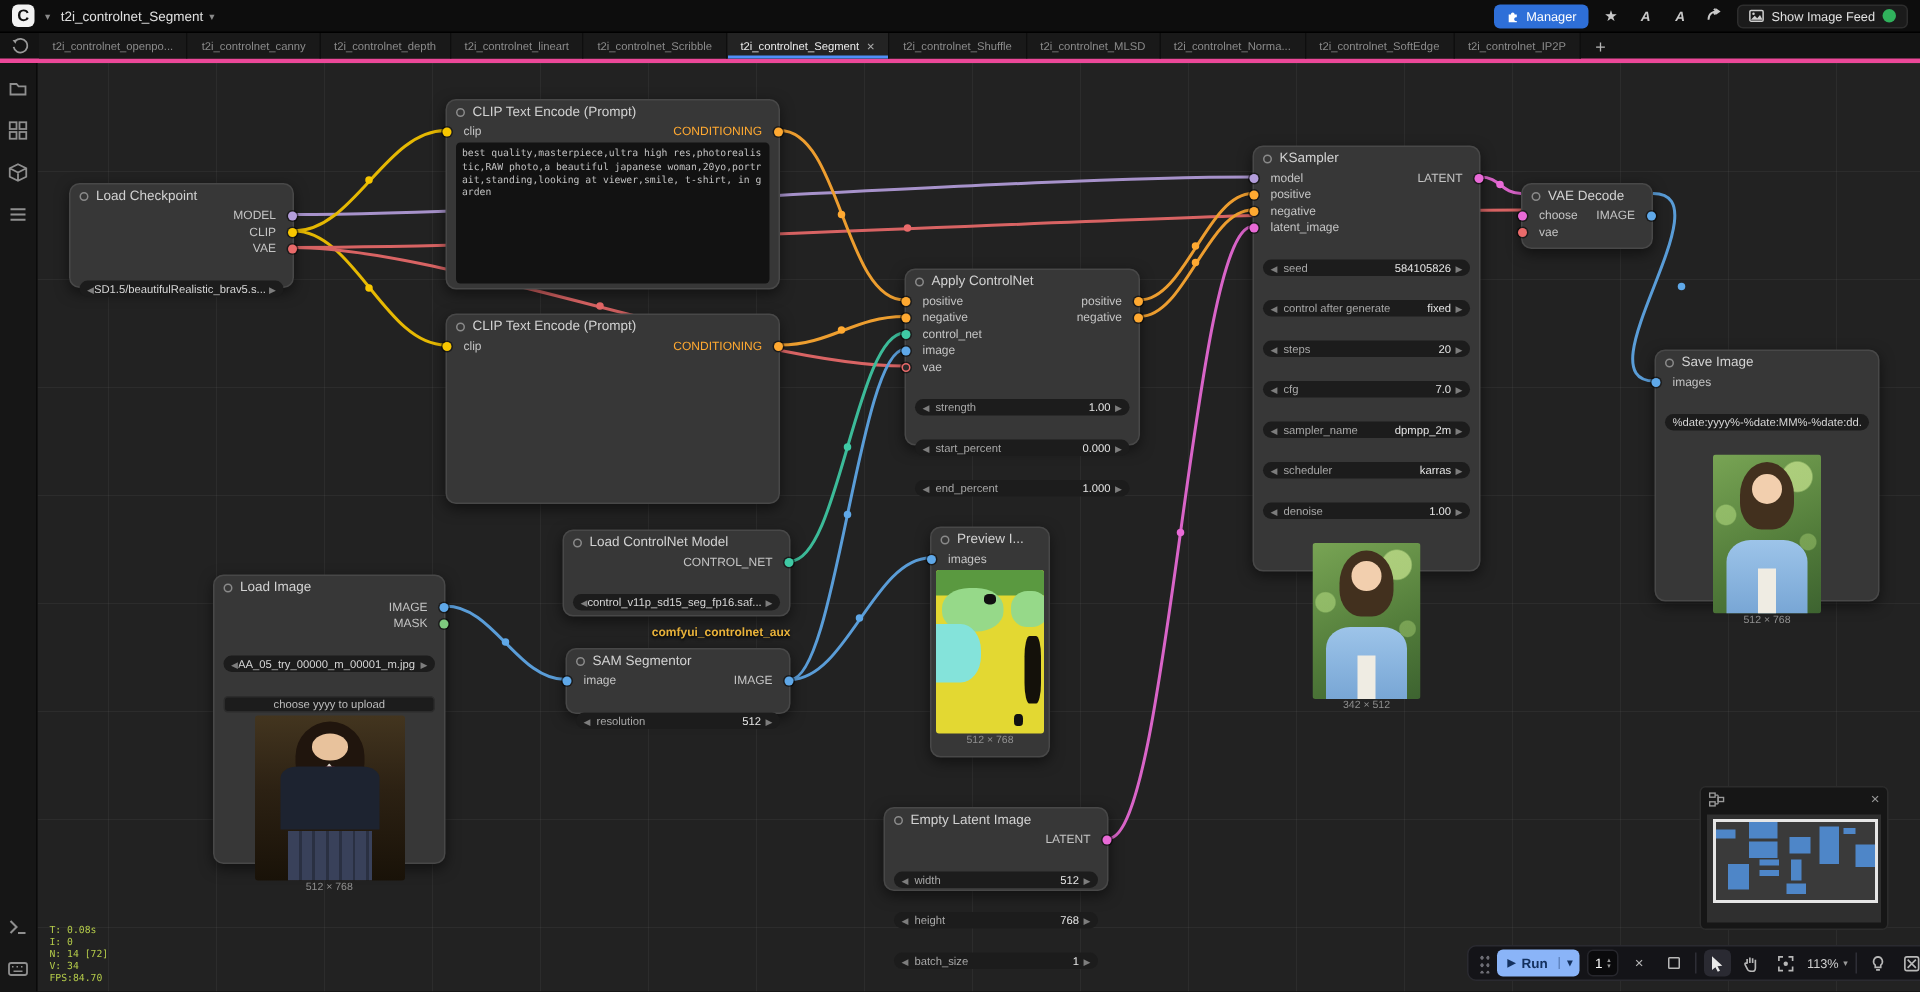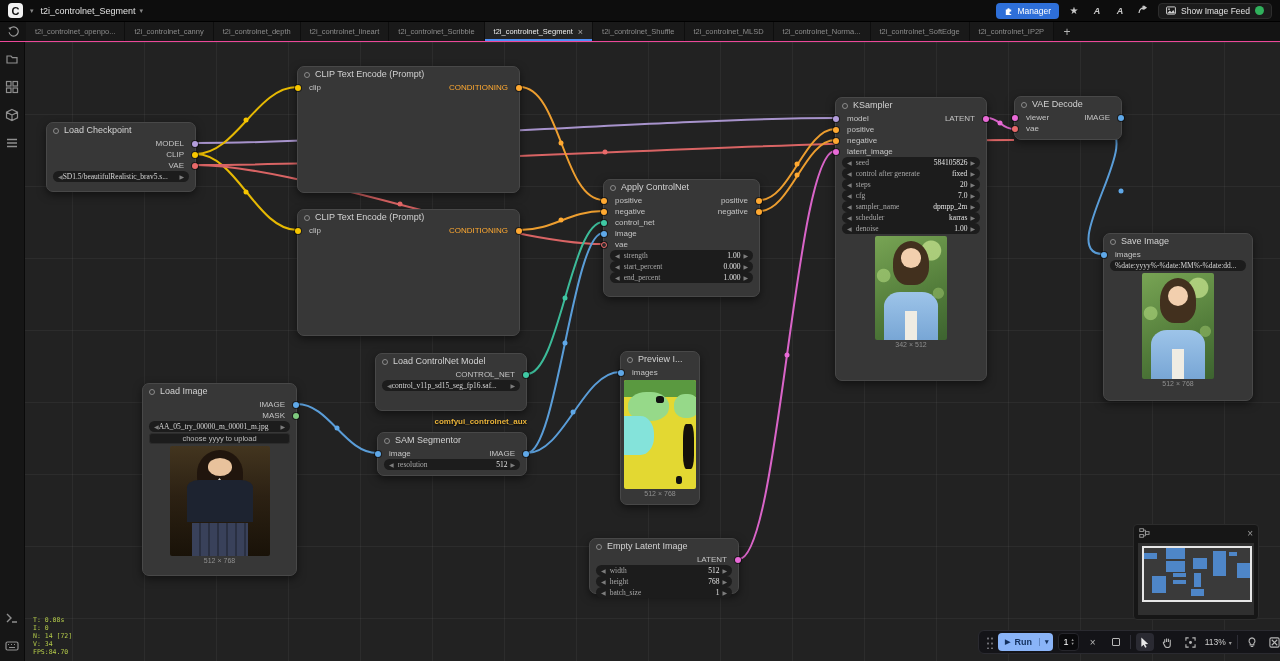--- a/index.html
+++ b/index.html
@@ -18,21 +18,21 @@
   .mbtn-manager { display:flex; align-items:center; gap:4px; background:#2E6FD8; color:#fff;
     border-radius:4px; height:16px; padding:0 8px; font-size:8.5px; }
   .micon { color:#c9c9c9; font-size:10px; width:16px; text-align:center; }
   .micon.badge { font-weight:bold; font-style:italic; font-size:9px; }
   .feedbtn { display:flex; align-items:center; gap:5px; background:#1b1b1b; border:1px solid #2d2d2d;
     border-radius:4px; height:16px; padding:0 7px; font-size:8.5px; color:#e2e2e2; }
   .greendot { width:9px; height:9px; border-radius:50%; background:#30B15C; display:inline-block; }
 
   
   .tabbar { position:absolute; top:22px; left:0; right:0; height:20px; background:#141414;
-    display:flex; align-items:stretch; z-index:85; border-bottom:1px solid #ec4899; }
+    display:flex; align-items:stretch; z-index:85; border-bottom:3px solid #ec4899; }
   .tabhist { width:26px; display:flex; align-items:center; justify-content:center; color:#9a9a9a; }
   .tab { display:flex; align-items:center; gap:5px; padding:0 9px; font-size:7.5px; color:#8b8b8b;
     background:#191919; border-right:1px solid #0e0e0e; white-space:nowrap; }
   .tab.active { background:#232323; color:#ececec; box-shadow: inset 0 -2px 0 #4F8FF7; }
   .tabclose { color:#aaa; font-size:9px; }
   .newtab { width:26px; display:flex; align-items:center; justify-content:center; color:#b5b5b5; font-size:12px; }
 
   
   .sidebar { position:absolute; left:0; top:42px; bottom:0; width:25px; background:#161616;
     border-right:1px solid #0a0a0a; z-index:60; display:flex; flex-direction:column; align-items:center;
@@ -52,22 +52,22 @@
     box-shadow:0 3px 9px rgba(0,0,0,.5); font-size:8px; color:#c9c9c9; z-index:5; }
   .ntitle { height:15px; line-height:15px; padding:0 7px 0 6px; color:#d2d2d2; font-size:9px;
     white-space:nowrap; overflow:hidden; display:flex; align-items:center; gap:5px; }
   .tdot { width:6px; height:6px; border-radius:50%; border:1px solid #8a8a8a; flex:0 0 auto; }
   .srow { position:relative; height:11px; line-height:11px; font-size:8px; color:#c4c4c4; }
   .srow.inrow { padding-left:11px; }
   .srow.outrow { padding-right:11px; text-align:right; }
   .srow.both { display:flex; justify-content:space-between; padding:0 11px; }
   .sdot { position:absolute; top:2.5px; width:6px; height:6px; border-radius:50%; box-shadow:0 0 0 1px rgba(0,0,0,.5); }
   .sdot.l { left:-3px; } .sdot.r { right:-3px; }
-  .widget { display:flex; align-items:center; height:11px; margin:0 6px; background:#1c1c1c;
-    border-radius:7px; padding:0 5px; font-size:7.5px; color:#a8a8a8;font-family:Liberation Serif, serif; }
+  .widget { display:flex; align-items:center; height:11px; margin:16px 6px; background:#1c1c1c;
+    border-radius:7px; padding:0 5px; font-size:7.5px; color:#a8a8a8; }
   .widget .arr { color:#7d7d7d; font-size:6px; }
   .widget .wname { margin-left:4px; }
   .widget .wval { margin-left:auto; color:#e4e4e4; padding-right:3px; }
   .widget .wmid { flex:1; text-align:left; color:#d6d6d6; white-space:nowrap; overflow:hidden; }
   .upload { margin:1px 6px; height:11px; line-height:10px; background:#1c1c1c; border:1px solid #2c2c2c;
     border-radius:3px; text-align:center; font-size:7.5px; color:#bdbdbd; }
   .prompt { margin:2px 6px; background:#121212; border-radius:3px; padding:3px 4px; height:94px;
     font-family:"DejaVu Sans Mono", monospace; font-size:6.5px; line-height:1.35; color:#c2c2c2;
     word-break:break-all; overflow:hidden; }
   .imgbox { position:relative; margin:2px auto 0; border-radius:2px; overflow:hidden; background:#2a2a2a; }
@@ -307,20 +307,21 @@
       <div class="ntitle">
           <span class="tdot"></span>
           <span>CLIP Text Encode (Prompt)</span>
         </div>
       <div class="srow both">
         <span>clip</span>
         <span style="color:#FFA931">CONDITIONING</span>
         <span class="sdot l" style="background:#F7C600"></span>
         <span class="sdot r" style="background:#FFA931"></span>
       </div>
+      <div class="prompt">best quality,masterpiece,ultra high res,photorealistic,RAW photo,a beautiful japanese woman,20yo,portrait,standing,looking at viewer,smile, t-shirt, in garden</div>
     </div>
 
     <div class="node" style="left:297px;top:167px;width:223px;height:127px">
       <div class="ntitle">
           <span class="tdot"></span>
           <span>CLIP Text Encode (Prompt)</span>
         </div>
       <div class="srow both">
         <span>clip</span>
         <span style="color:#FFA931">CONDITIONING</span>
@@ -529,27 +530,27 @@
         </div>
       <div class="imgbox photo-denim" style="width:72px;height:104px">
         <div class="abs hair"></div>
           <div class="abs face"></div>
         <div class="abs jacket"></div>
           <div class="abs shirtv"></div>
       </div>
       <div class="caption">342 × 512</div>
     </div>
 
-    <div class="node" style="left:1014px;top:54px;width:108px;height:44px">
+    <div class="node" style="left:1014px;top:80px;width:88px;height:44px">
       <div class="ntitle">
           <span class="tdot"></span>
           <span>VAE Decode</span>
         </div>
       <div class="srow both">
-        <span>viewer</span>
+        <span>choose</span>
         <span>IMAGE</span>
         <span class="sdot l" style="background:#E96AD7"></span>
         <span class="sdot r" style="background:#5FA8E8"></span>
       </div>
       <div class="srow inrow"><span>vae</span><span class="sdot l" style="background:#E96A6A"></span></div>
     </div>
 
     <div class="node" style="left:1103px;top:191px;width:150px;height:168px">
       <div class="ntitle">
           <span class="tdot"></span>

